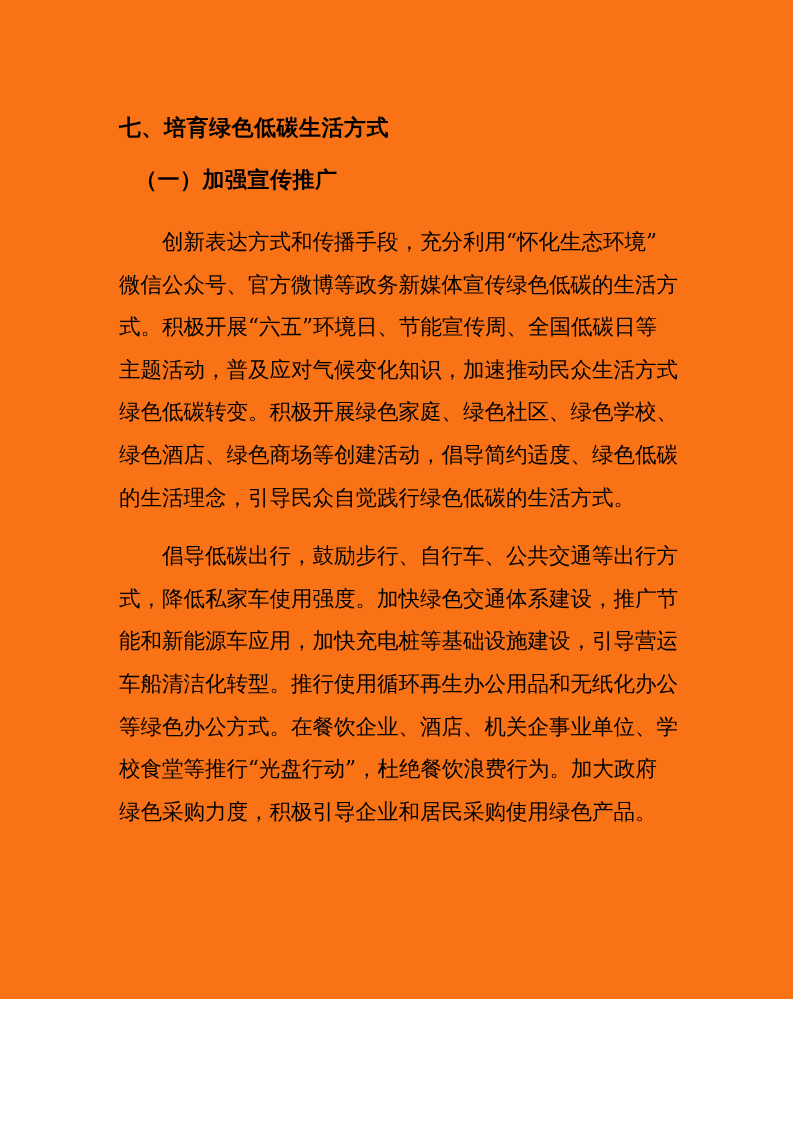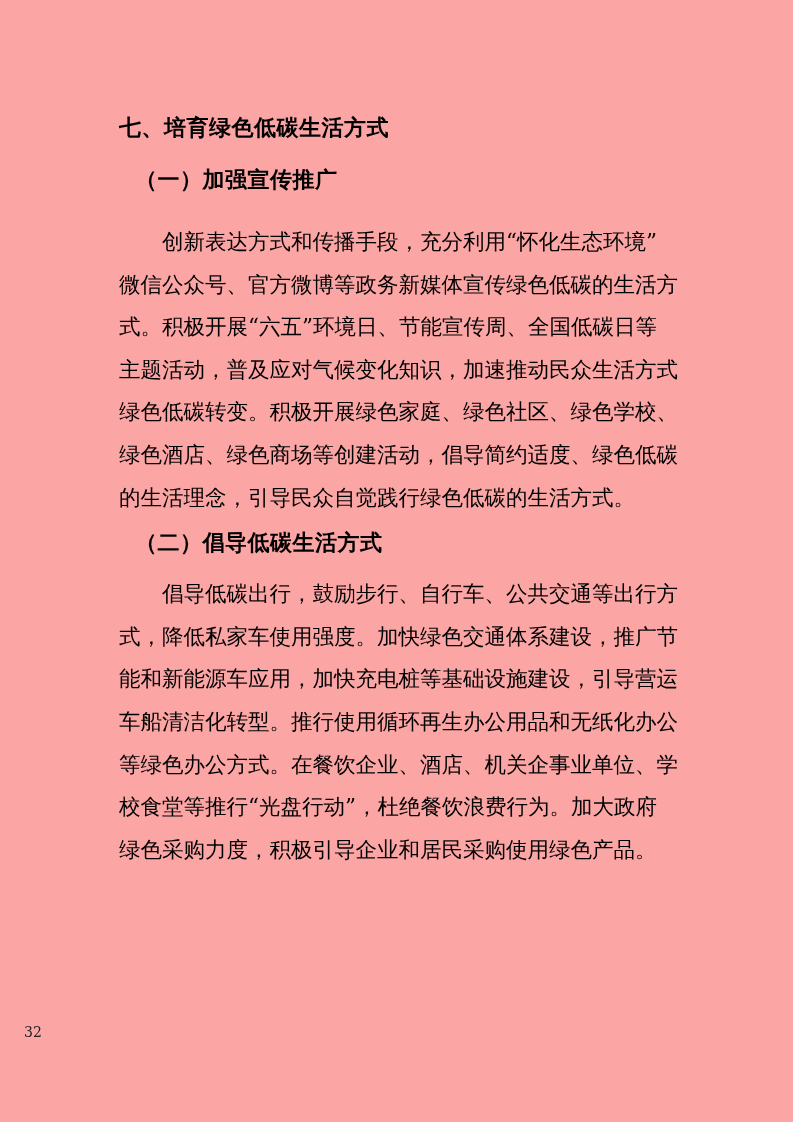--- a/index.html
+++ b/index.html
@@ -3,22 +3,22 @@
 <meta charset="utf-8">
 <style>
   html, body {
     margin: 0;
     padding: 0;
     background: #ffffff;
   }
   .page {
     position: relative;
     width: 793px;
-    height: 1122px;
-    background: #fca5a5;
+    height: 999px;
+    background: #f97316;
     color: #000000;
     overflow: hidden;
   }
   .content {
     position: absolute;
     left: 119px;
     top: 0;
     width: 559px;
   }
   .section-title {
@@ -70,20 +70,19 @@
 
 <div class="page">
   <div class="content">
 
     <h1 class="section-title">七、培育绿色低碳生活方式</h1>
 
     <h2 class="subsection-heading heading-1">（一）加强宣传推广</h2>
 
     <p class="body-paragraph paragraph-1">创新表达方式和传播手段，充分利用“怀化生态环境”<br>微信公众号、官方微博等政务新媒体宣传绿色低碳的生活方<br>式。积极开展“六五”环境日、节能宣传周、全国低碳日等<br>主题活动，普及应对气候变化知识，加速推动民众生活方式<br>绿色低碳转变。积极开展绿色家庭、绿色社区、绿色学校、<br>绿色酒店、绿色商场等创建活动，倡导简约适度、绿色低碳<br>的生活理念，引导民众自觉践行绿色低碳的生活方式。</p>
 
-    <h2 class="subsection-heading heading-2">（二）倡导低碳生活方式</h2>
 
     <p class="body-paragraph paragraph-2">倡导低碳出行，鼓励步行、自行车、公共交通等出行方<br>式，降低私家车使用强度。加快绿色交通体系建设，推广节<br>能和新能源车应用，加快充电桩等基础设施建设，引导营运<br>车船清洁化转型。推行使用循环再生办公用品和无纸化办公<br>等绿色办公方式。在餐饮企业、酒店、机关企事业单位、学<br>校食堂等推行“光盘行动”，杜绝餐饮浪费行为。加大政府<br>绿色采购力度，积极引导企业和居民采购使用绿色产品。</p>
 
   </div>
 
   <div class="page-footer">32</div>
 </div>
 
 </body></html>

